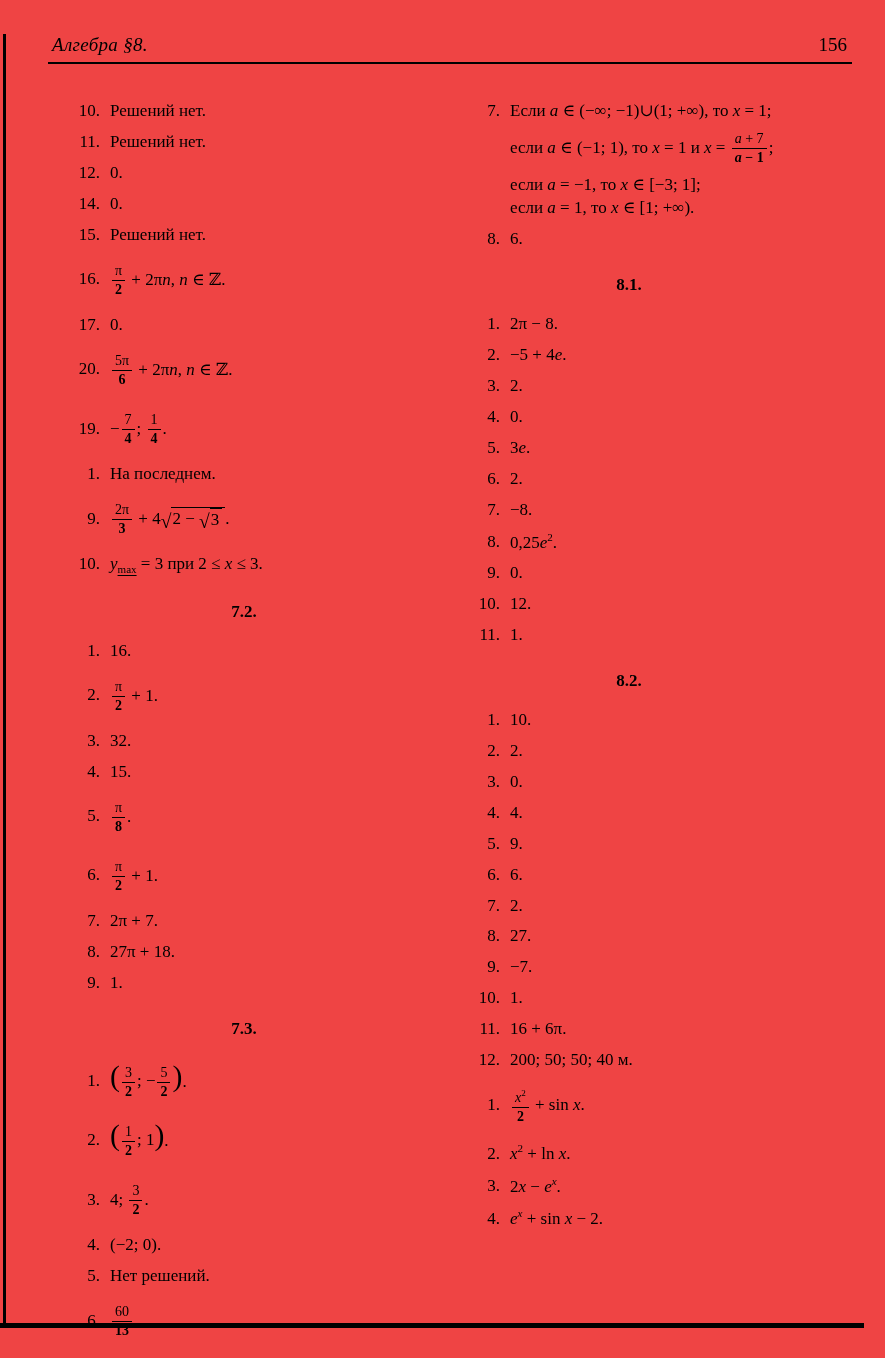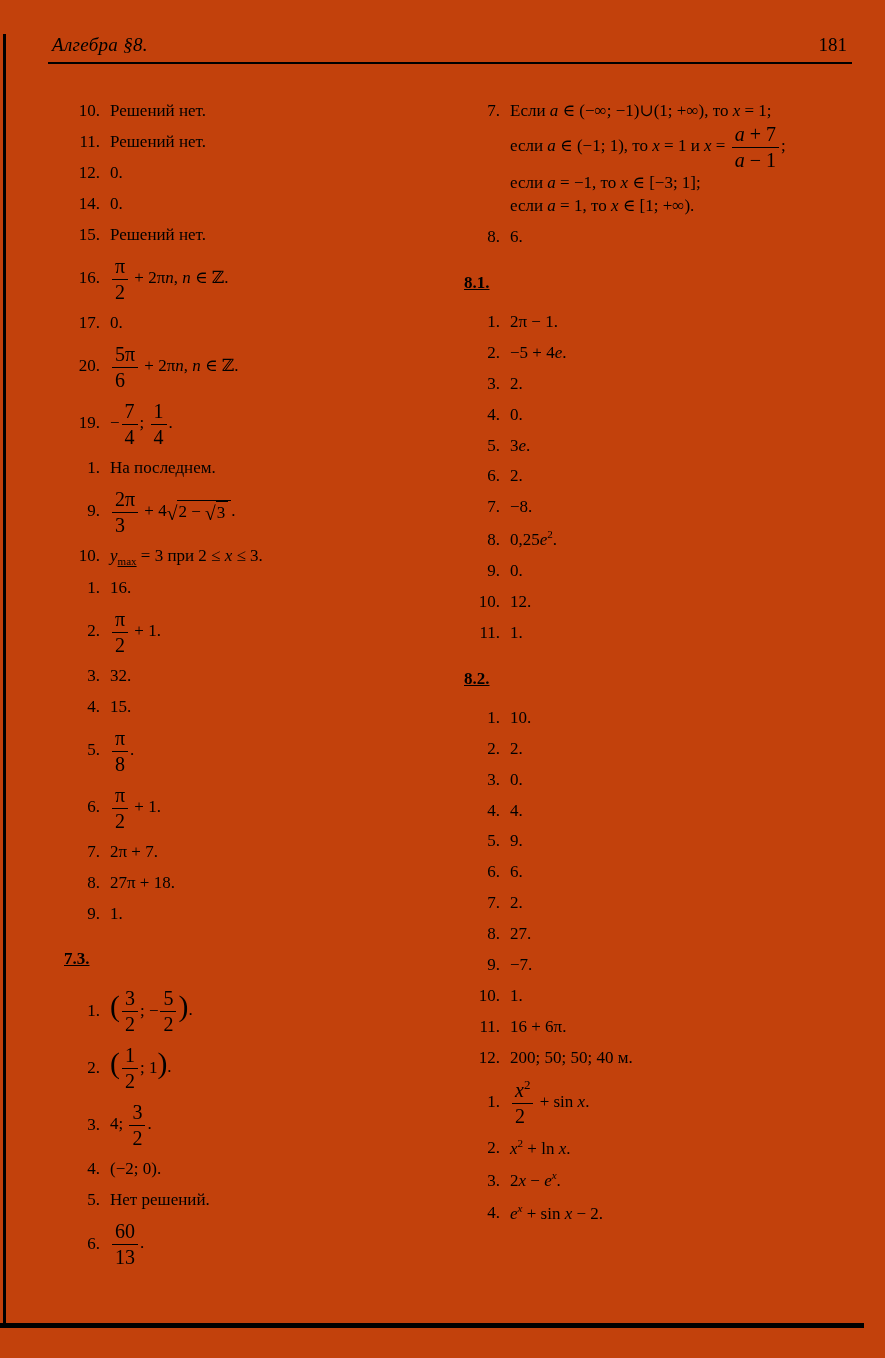--- a/index.html
+++ b/index.html
@@ -1,20 +1,20 @@
 <!DOCTYPE html>
 <html><head>
 <meta charset="utf-8">
 <style>
   html, body { margin: 0; padding: 0; background: #ffffff; }
   .page {
     position: relative;
     width: 885px;
     height: 1358px;
-    background: #c2410c;
+    background: #ef4444;
     color: #000;
     font-family: "Liberation Serif", "DejaVu Serif", serif;
     font-size: 17px;
     overflow: hidden;
   }
   .header {
     position: absolute;
     top: 34px; left: 52px; right: 38px;
     display: flex;
     justify-content: space-between;
@@ -30,24 +30,23 @@
   }
   .content {
     position: absolute;
     top: 100px; left: 64px;
     display: flex;
     gap: 40px;
   }
   .col-left  { width: 360px; }
   .col-right { width: 392px; }
   .section-heading {
-    text-align: left;
+    text-align: center;
     font-weight: bold;
     margin: 24px 0 18px;
-    text-decoration: underline;
   }
   .col-right .section-heading { max-width: 330px; }
   .item {
     display: flex;
     align-items: baseline;
     margin-bottom: 8px;
     line-height: 1.35;
   }
   .item-num {
     width: 36px;
@@ -55,27 +54,27 @@
     text-align: right;
     margin-right: 10px;
   }
   .item-body { }
   .mi { font-style: italic; }
   sup { font-size: 65%; }
   sub { font-size: 65%; text-decoration: underline; }
   .frac {
     display: inline-block;
     vertical-align: middle;
-    text-align: left;
-    margin: 0 2px;
-    font-size: 20px;
+    text-align: center;
+    margin: 8px 2px;
+    font-size: 14px;
     line-height: 1.15;
   }
   .frac .num { display: block; padding: 0 3px 1px; border-bottom: 1.3px solid #000; }
-  .frac .den { display: block; padding: 1px 3px 0; }
+  .frac .den { display: block; padding: 1px 3px 0; font-weight: bold; }
   .sqrt { display: inline-flex; align-items: stretch; vertical-align: middle; }
   .sqrt .radical { font-size: 115%; line-height: 1.1; align-self: flex-end; }
   .sqrt .radicand { border-top: 1.3px solid #000; padding: 0 3px 0 1px; }
   .bigp { font-size: 175%; line-height: 0; vertical-align: -12%; }
   .scan-left {
     position: absolute;
     left: 3px; top: 34px;
     width: 3px; height: 1292px;
     background: #000;
   }
@@ -85,21 +84,21 @@
     width: 864px; height: 5px;
     background: #000;
   }
 </style>
 </head>
 <body>
 
 <div class="page">
   <div class="header">
     <span class="header-title">Алгебра §8.</span>
-    <span class="page-number">181</span>
+    <span class="page-number">156</span>
   </div>
   <div class="header-rule"></div>
   <div class="content">
     <div class="col col-left">
         <div class="item">
           <span class="item-num">10.</span>
           <span class="item-body">Решений нет.</span>
         </div>
         <div class="item">
           <span class="item-num">11.</span>
@@ -144,20 +143,21 @@
               <span class="radicand">2 − <span class="sqrt">
                   <span class="radical">√</span>
                   <span class="radicand">3</span>
                 </span></span>
             </span>.</span>
         </div>
         <div class="item">
           <span class="item-num">10.</span>
           <span class="item-body"><span class="mi">y</span><sub>max</sub> = 3 при 2 ≤ <span class="mi">x</span> ≤ 3.</span>
         </div>
+        <div class="section-heading">7.2.</div>
         <div class="item">
           <span class="item-num">1.</span>
           <span class="item-body">16.</span>
         </div>
         <div class="item">
           <span class="item-num">2.</span>
           <span class="item-body"><span class="frac"><span class="num">π</span><span class="den">2</span></span> + 1.</span>
         </div>
         <div class="item">
           <span class="item-num">3.</span>
@@ -218,21 +218,21 @@
           <span class="item-num">7.</span>
           <span class="item-body">Если <span class="mi">a</span> ∈ (−∞; −1)∪(1; +∞), то <span class="mi">x</span> = 1;<br>если <span class="mi">a</span> ∈ (−1; 1), то <span class="mi">x</span> = 1 и <span class="mi">x</span> = <span class="frac"><span class="num"><span class="mi">a</span> + 7</span><span class="den"><span class="mi">a</span> − 1</span></span>;<br>если <span class="mi">a</span> = −1, то <span class="mi">x</span> ∈ [−3; 1];<br>если <span class="mi">a</span> = 1, то <span class="mi">x</span> ∈ [1; +∞).</span>
         </div>
         <div class="item">
           <span class="item-num">8.</span>
           <span class="item-body">6.</span>
         </div>
         <div class="section-heading">8.1.</div>
         <div class="item">
           <span class="item-num">1.</span>
-          <span class="item-body">2π − 1.</span>
+          <span class="item-body">2π − 8.</span>
         </div>
         <div class="item">
           <span class="item-num">2.</span>
           <span class="item-body">−5 + 4<span class="mi">e</span>.</span>
         </div>
         <div class="item">
           <span class="item-num">3.</span>
           <span class="item-body">2.</span>
         </div>
         <div class="item">

